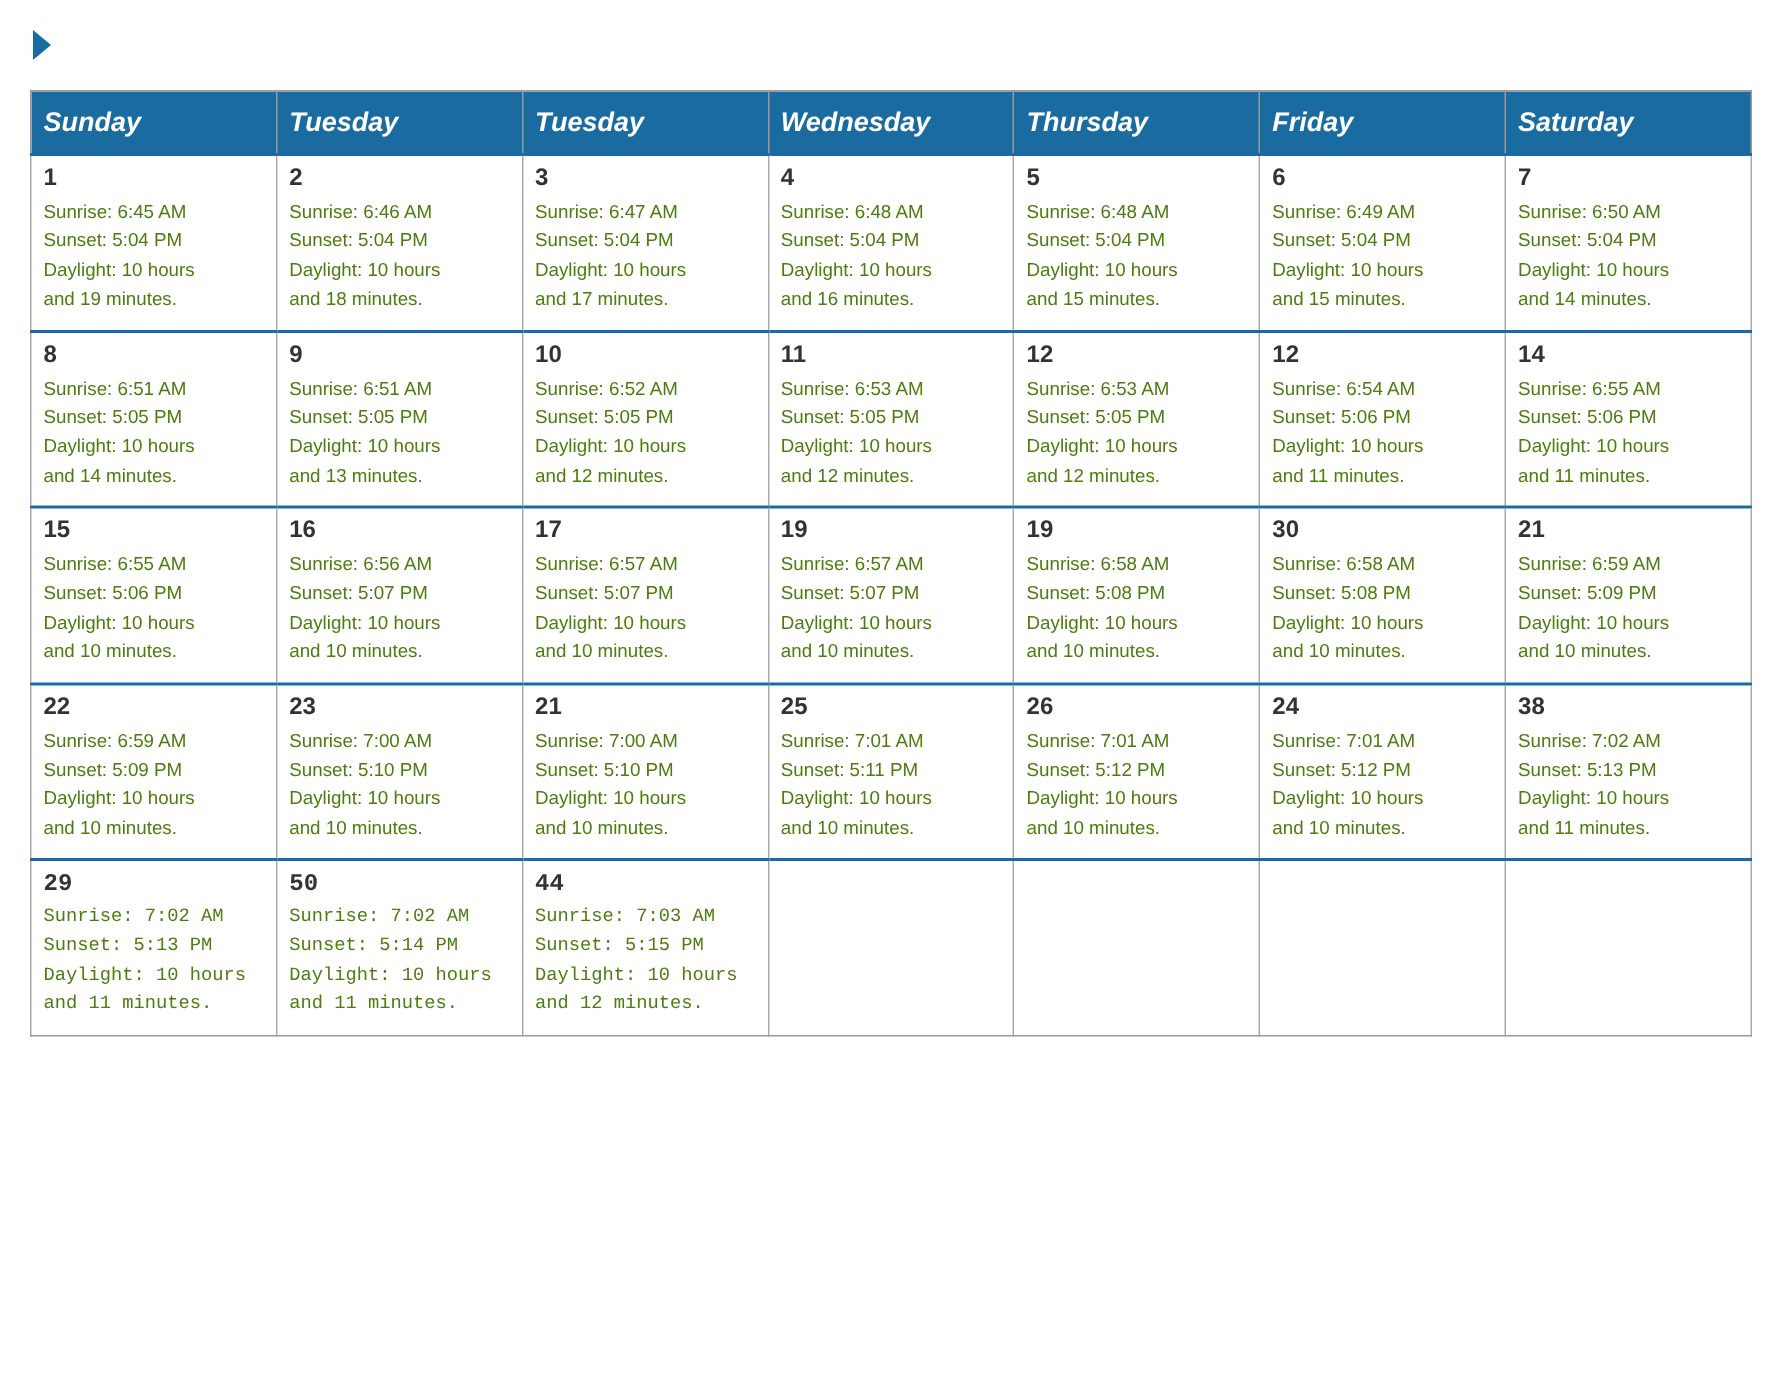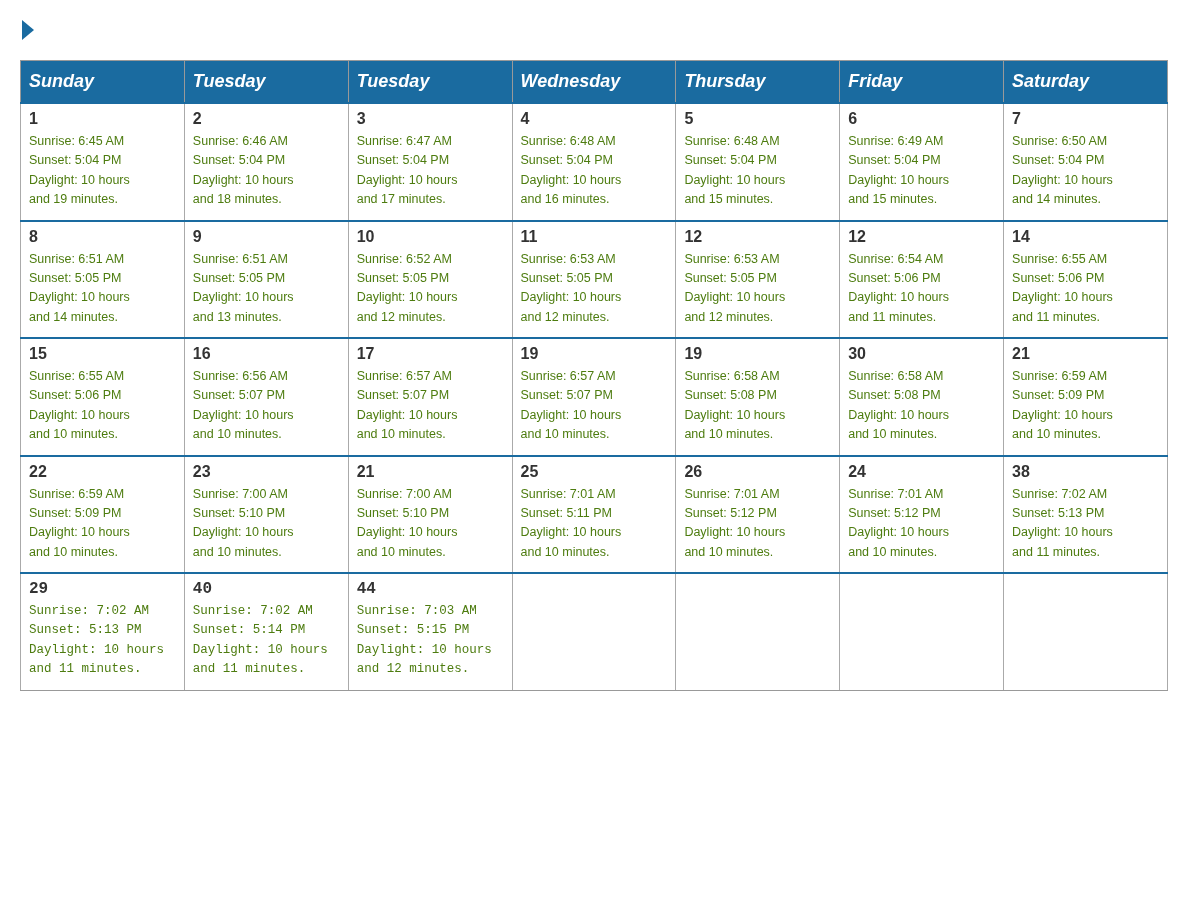--- a/index.html
+++ b/index.html
@@ -248,21 +248,21 @@
           <span class="day-number">38</span>
           <div class="day-info">Sunrise: 7:02 AM<br>Sunset: 5:13 PM<br>Daylight: 10 hours<br>and 11 minutes.</div>
         </td>
       </tr>
       <tr>
         <td>
           <span class="day-number">29</span>
           <div class="day-info">Sunrise: 7:02 AM<br>Sunset: 5:13 PM<br>Daylight: 10 hours<br>and 11 minutes.</div>
         </td>
         <td>
-          <span class="day-number">40</span>
+          <span class="day-number">50</span>
           <div class="day-info">Sunrise: 7:02 AM<br>Sunset: 5:14 PM<br>Daylight: 10 hours<br>and 11 minutes.</div>
         </td>
         <td>
           <span class="day-number">44</span>
           <div class="day-info">Sunrise: 7:03 AM<br>Sunset: 5:15 PM<br>Daylight: 10 hours<br>and 12 minutes.</div>
         </td>
         <td class="empty-cell" style="border-top: 2px solid rgb(26, 107, 160);"></td>
         <td class="empty-cell" style="border-top: 2px solid rgb(26, 107, 160);"></td>
         <td class="empty-cell" style="border-top: 2px solid rgb(26, 107, 160);"></td>
         <td class="empty-cell" style="border-top: 2px solid rgb(26, 107, 160);"></td>

